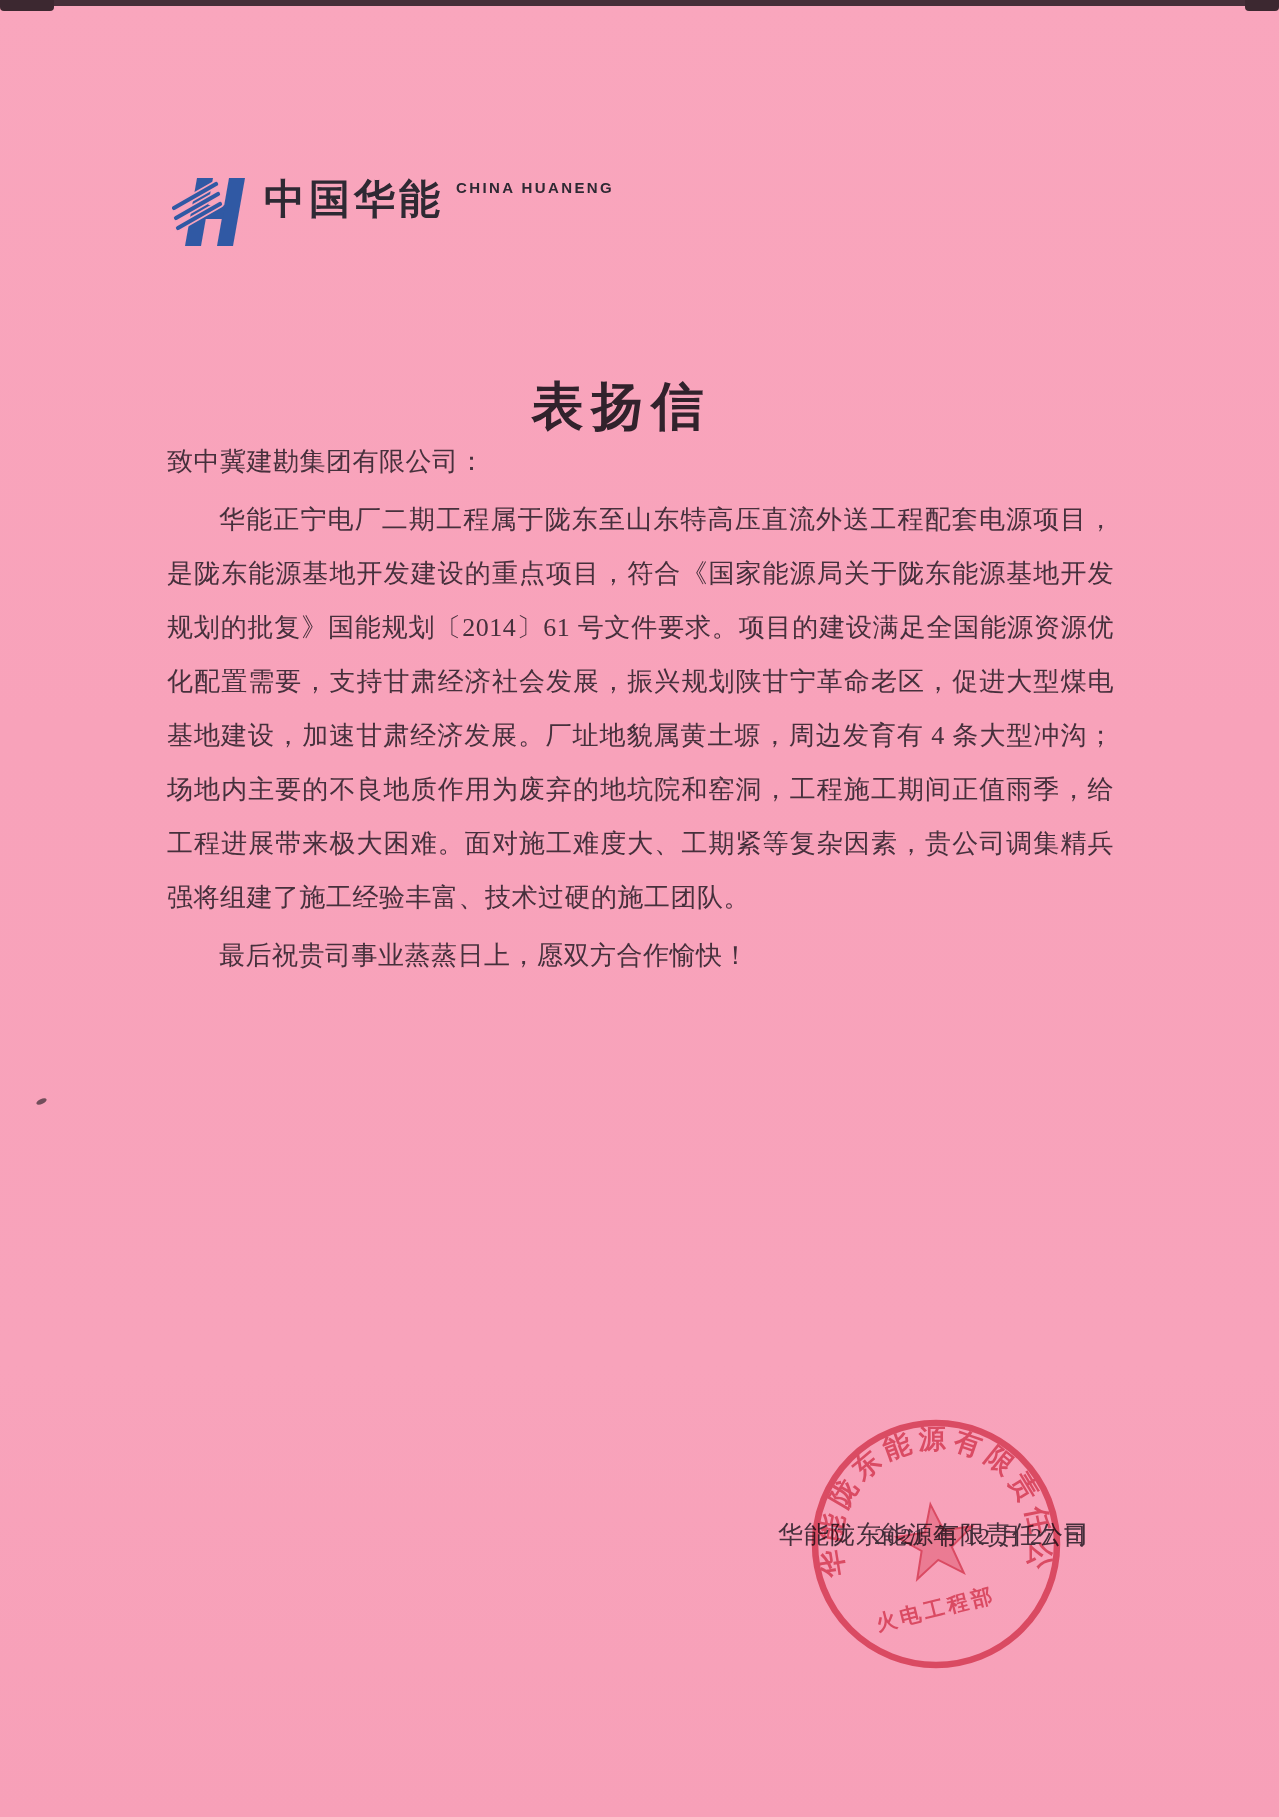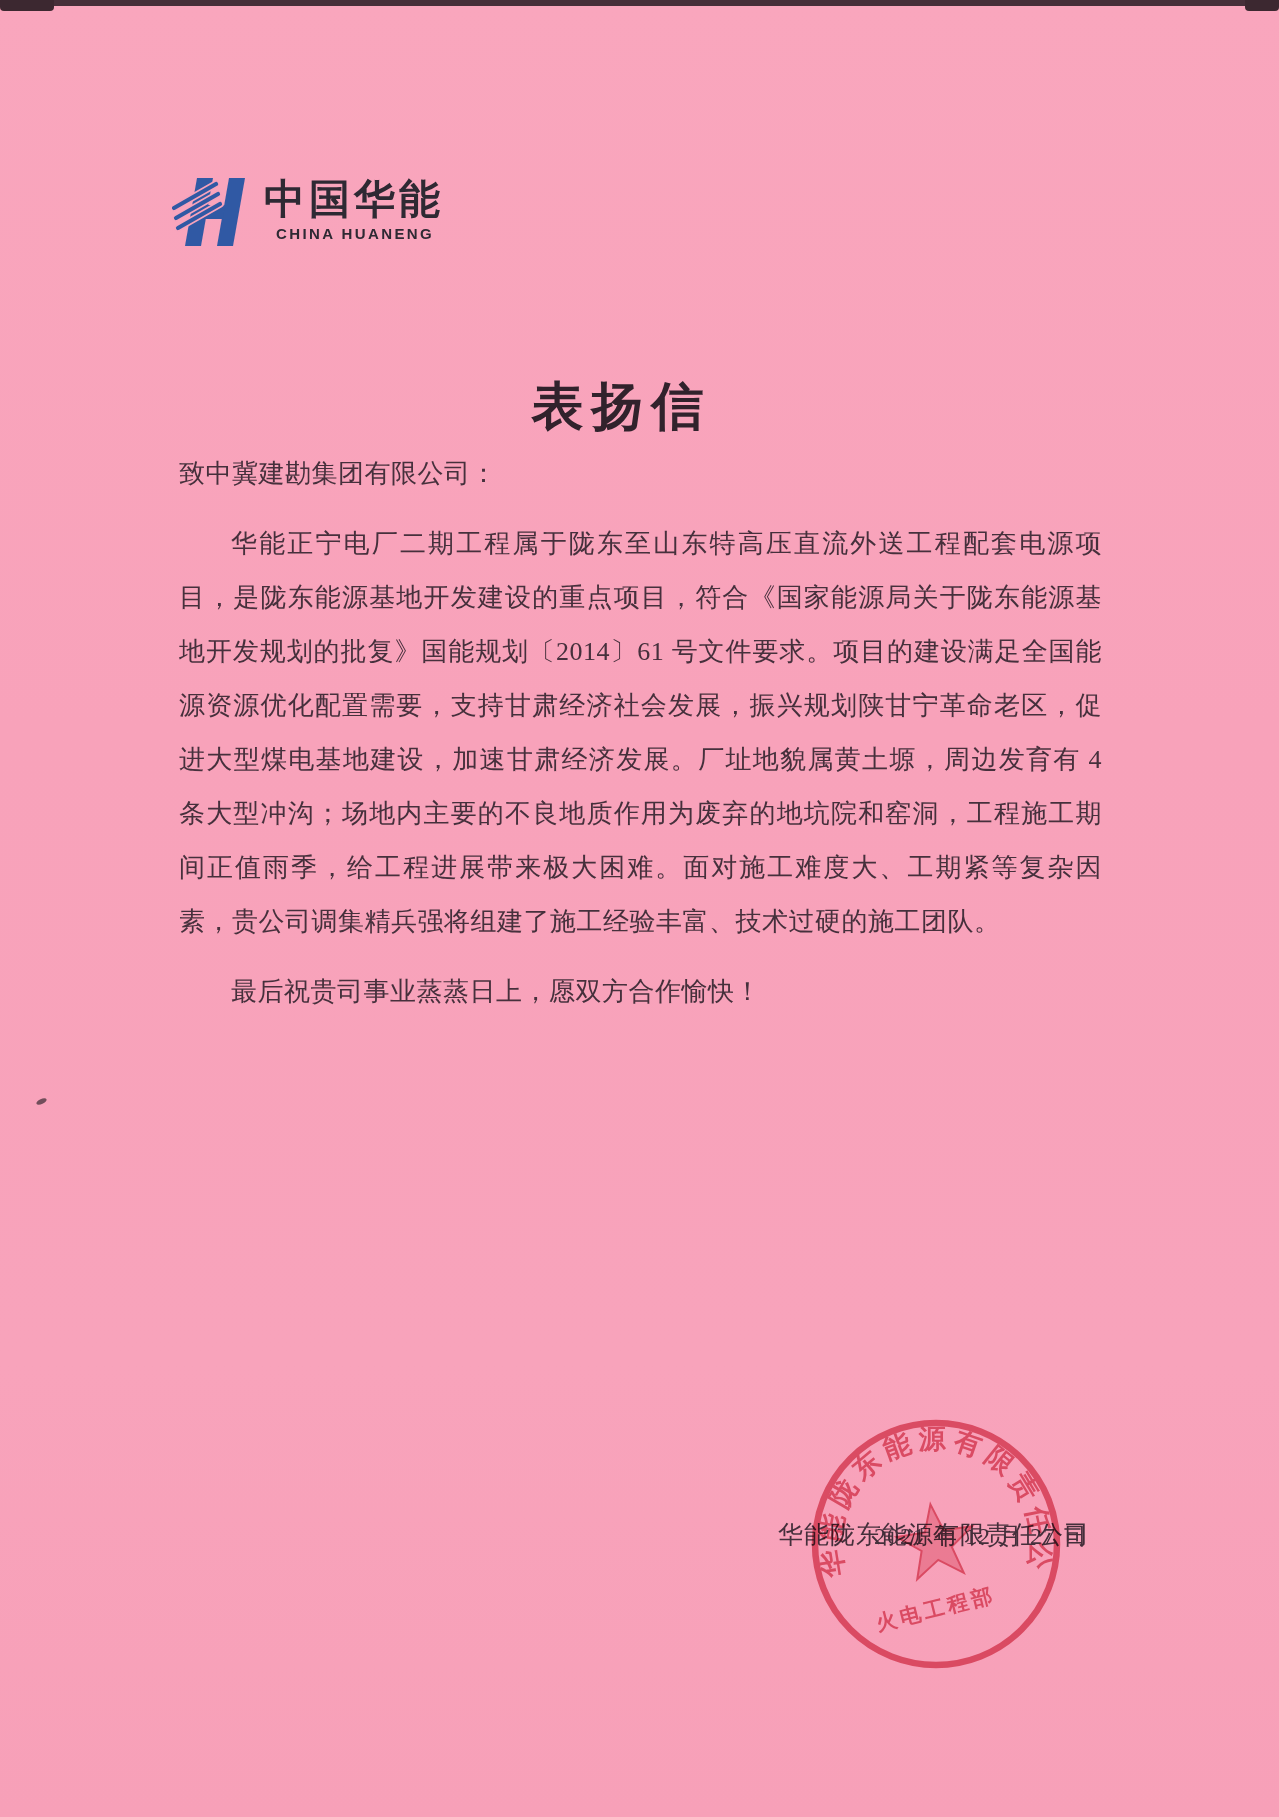--- a/index.html
+++ b/index.html
@@ -14,33 +14,33 @@
   }
   .edge-top{position:absolute;top:0;left:0;width:100%;height:6px;background:#462f39;}
   .corner{position:absolute;top:0;height:11px;background:#3c2830;border-radius:0 0 4px 4px;}
   .corner-l{left:0;width:54px;}
   .corner-r{right:0;width:34px;}
   .speck{position:absolute;left:36px;top:1099px;width:11px;height:5px;background:#5a3f4a;
          border-radius:50%;transform:rotate(-24deg);opacity:.85;}
 
   .logo{position:absolute;left:172px;top:176px;display:flex;align-items:flex-start;}
   .hmark{display:block;margin-right:14px;}
-  .logo-text{display:flex;flex-direction:column;}
+  .logo-text{display:flex;flex-direction:row;}
   .logo-cn{font-family:"Liberation Sans","DejaVu Sans",sans-serif;font-weight:700;
            font-size:41px;line-height:46px;letter-spacing:4px;color:#2e2933;}
   .logo-en{font-family:"Liberation Sans","DejaVu Sans",sans-serif;font-weight:700;
            font-size:15px;letter-spacing:2.4px;color:#2e2933;margin-top:3px;margin-left:12px;}
 
   .title{position:absolute;left:0;right:0;top:372px;margin:0 0 0 -36px;
          text-align:center;font-family:"Liberation Sans","DejaVu Sans",sans-serif;
          font-weight:700;font-size:52px;letter-spacing:8px;color:#31222c;}
 
   .body{position:absolute;left:163px;top:431px;width:955px;
         font-size:26px;line-height:54px;text-align:justify;letter-spacing:.5px;}
-  .body p{margin:16px;padding:0;}
+  .body p{margin:4px;padding:0;}
   .para{text-indent:2em;}
 
   .signature{position:absolute;left:778px;top:1518px;font-size:25px;letter-spacing:1px;color:#442f3b;}
   .date{position:absolute;left:826px;top:1520px;font-size:24px;letter-spacing:1px;color:#442f3b;margin-left:48px;}
 
   .stamp{position:absolute;left:800px;top:1408px;mix-blend-mode:multiply;}
 </style>
 </head>
 <body>
 

